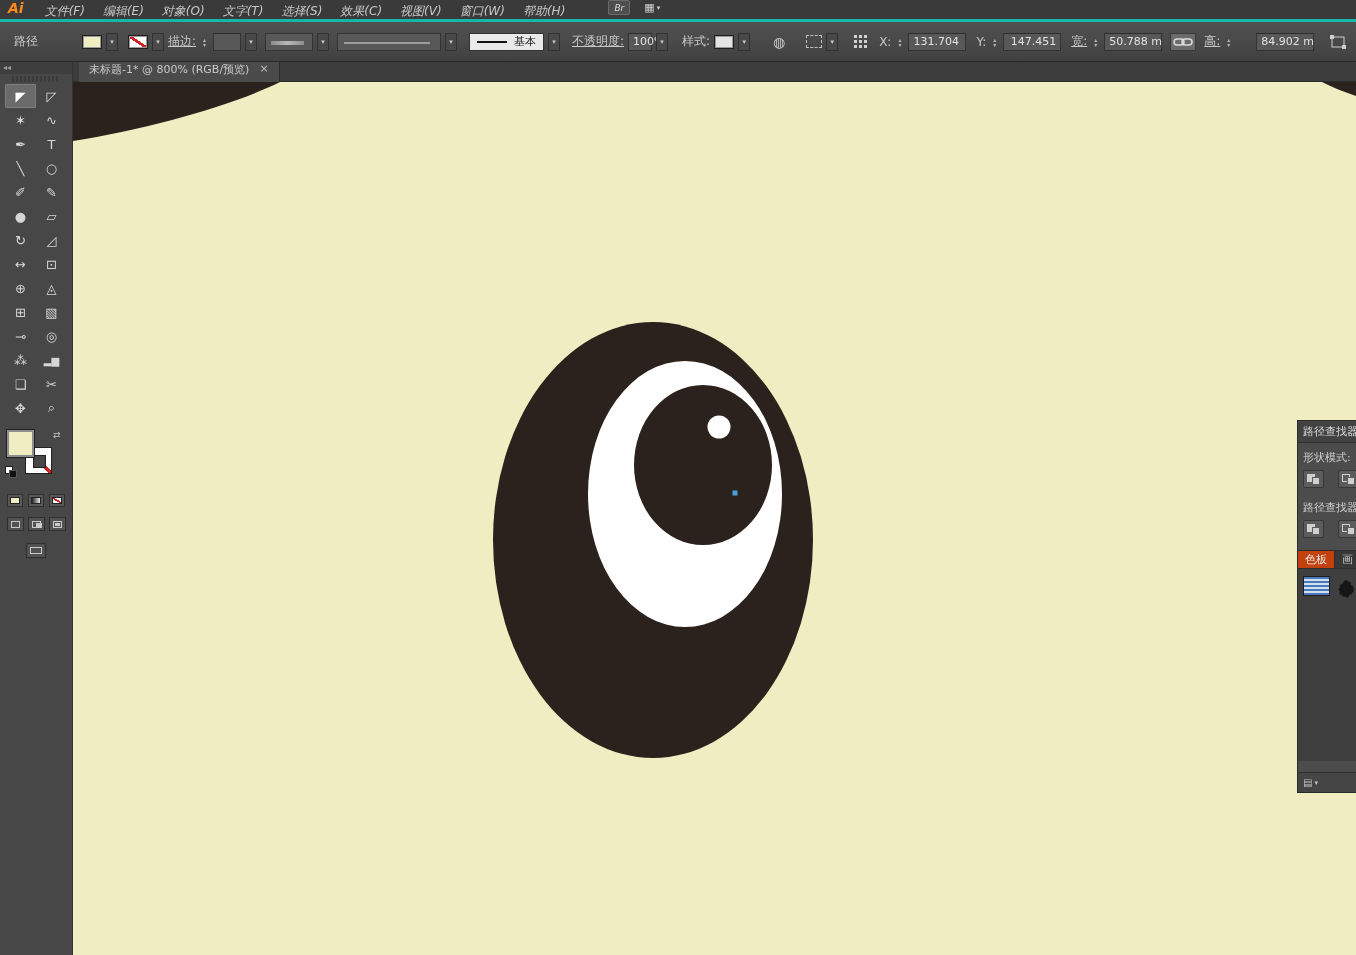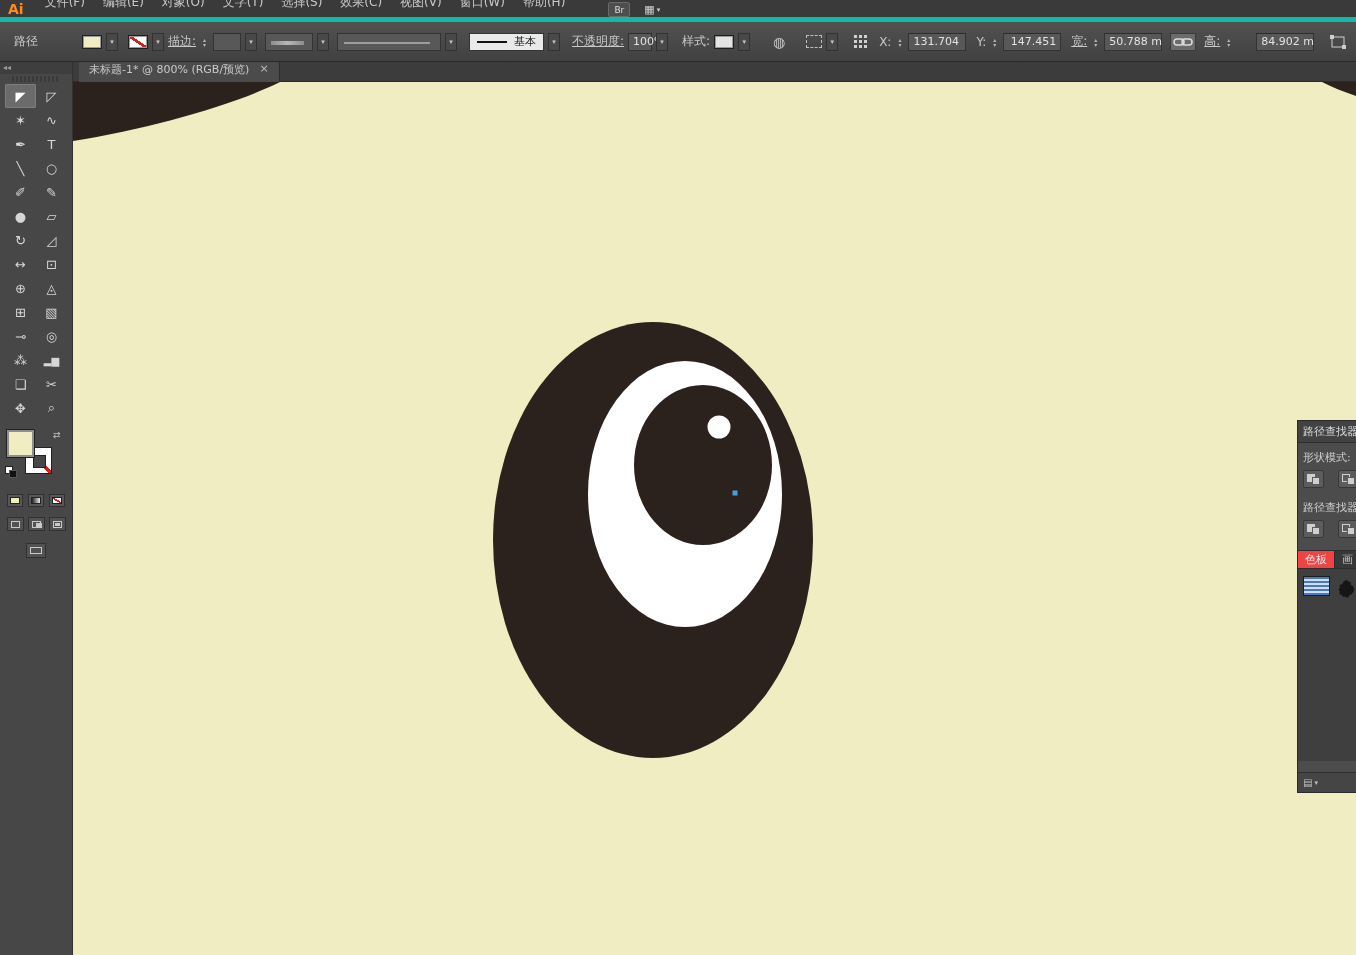--- a/index.html
+++ b/index.html
@@ -1,20 +1,20 @@
 <!DOCTYPE html>
 <html><head>
 <meta charset="utf-8">
 <style>
   * { box-sizing:border-box; margin:0; padding:0; }
   html,body { width:1356px; height:955px; overflow:hidden; }
   body { position:relative; background:#3b3b3b; font-family:"DejaVu Sans", sans-serif; color:#c9c9c9; }
 
   
-  .titlebar { position:absolute; top:0; left:0; right:0; height:22px; background:#3a3a3a; border-bottom:5px solid #14b8a6; display:flex; align-items:flex-end; font-size:12px; }
+  .titlebar { position:absolute; top:0; left:0; right:0; height:22px; background:#3a3a3a; border-bottom:3px solid #14b8a6; display:flex; align-items:flex-start; font-size:12px;font-style:italic; }
   .logo { color:#ff8a1d; font-weight:bold; font-size:14px; padding:0 12px 0 8px; }
   .menu-item { padding:0 9px; line-height:22px; height:26px; cursor:default; }
   .appbar-icons { display:flex; align-items:center; gap:14px; margin-left:34px; }
   .br-icon { width:22px; height:15px; background:#4e4e4e; border:1px solid #6a6a6a; border-radius:2px; font-size:9px; color:#ddd; display:flex; align-items:center; justify-content:center; }
   .arrange-icon { font-size:11px; color:#cfcfcf; display:flex; align-items:center; gap:2px; }
   .arrange-icon .caret { font-size:7px; }
 
   
   .controlbar { position:absolute; top:22px; left:0; right:0; height:40px; background:linear-gradient(#515151,#414141); border-bottom:1px solid #282828; display:flex; align-items:center; gap:4px; padding-left:14px; font-size:12px; color:#c8c8c8; white-space:nowrap; overflow:hidden; }
   .cb-label { flex:none;text-align:center; }
@@ -82,21 +82,21 @@
   .side-panel { position:absolute; right:0; top:420px; width:59px; height:373px; background:#4c4c4c; border:1px solid #2a2a2a; border-right:none; overflow:hidden; font-size:11px; }
   .p-header { height:22px; background:#424242; border-bottom:1px solid #2e2e2e; color:#ddd; line-height:22px; padding-left:5px; white-space:nowrap; }
   .p-label { margin:7px 0 5px 5px; white-space:nowrap; color:#cfcfcf; }
   .p-row { display:flex; gap:14px; margin-left:5px; }
   .pfb { position:relative; width:21px; height:18px; background:#5c5c5c; border:1px solid #383838; border-radius:2px; cursor:pointer; flex:none; }
   .pfb .sq1 { position:absolute; left:3px; top:3px; width:8px; height:8px; background:#cfcfcf; }
   .pfb .sq2 { position:absolute; left:8px; top:6px; width:8px; height:8px; background:#cfcfcf; border:1px solid #5c5c5c; }
   .pfb.outline .sq1 { background:transparent; border:1px solid #cfcfcf; }
   .p-tabs { display:flex; margin-top:12px; background:#383838; height:18px; border-top:1px solid #2e2e2e; }
   .p-tab { padding:0 7px; line-height:18px; white-space:nowrap; color:#c5c5c5; border-right:1px solid #2e2e2e; cursor:pointer; }
-  .p-tab.active { background:#ef4444; color:#e8e8e8; }
+  .p-tab.active { background:#c2410c; color:#e8e8e8; }
   .p-swatches { background:#3f3f3f; height:193px; border-top:1px solid #2e2e2e; padding:7px 0 0 5px; display:flex; gap:7px; align-items:flex-start; }
   .swatch-blue { width:27px; height:20px; border:1px solid #1d1d1d; background:repeating-linear-gradient(180deg,#4a78b8 0 2px,#cfe0f2 2px 4px); cursor:pointer; flex:none; }
   .p-bottombar { position:absolute; left:0; right:0; bottom:0; height:20px; background:#454545; border-top:1px solid #2f2f2f; display:flex; align-items:center; padding-left:5px; gap:2px; color:#c2c2c2; }
   .p-bottombar .lib { font-size:10px; }
   .p-bottombar .caret { font-size:7px; }
 </style>
 </head>
 <body>
 
 <div class="titlebar">

